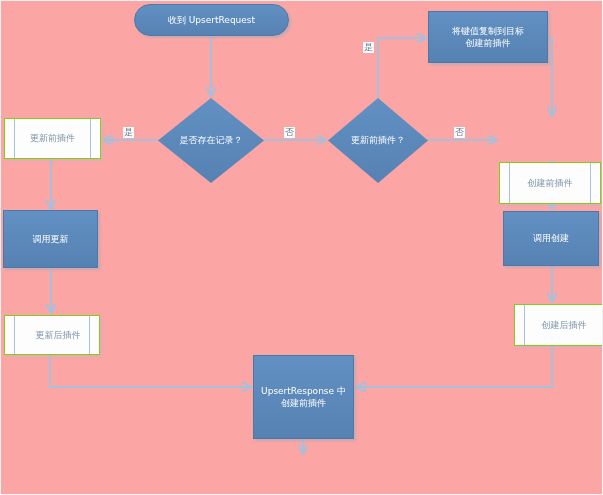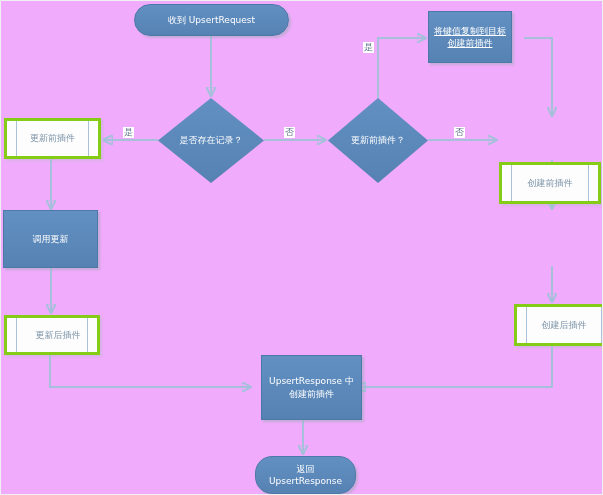--- a/index.html
+++ b/index.html
@@ -1,38 +1,38 @@
 <!DOCTYPE html>
 <html><head>
 <meta charset="utf-8">
 <style>
   html,body{margin:0;padding:0;background:#ffffff;}
   #canvas{
-    position:relative;width:603px;height:495px;background:#f0abfc;
+    position:relative;width:603px;height:495px;background:#fca5a5;
     font-family:"DejaVu Sans",sans-serif;overflow:hidden;
     border:1px solid #eef0f2;box-sizing:border-box;
   }
   .node{
     position:absolute;display:flex;align-items:center;justify-content:center;
     text-align:center;font-size:9px;line-height:1.35;box-sizing:border-box;
   }
   .blue{
     background:linear-gradient(180deg,#6290c2 0%,#5682b3 100%);
     border:1px solid #4d79a8;color:#ffffff;
     box-shadow:2px 2px 2px rgba(160,172,186,0.55);
   }
   .pill{border-radius:17px;}
   .diamond{
     background:linear-gradient(180deg,#6290c2 0%,#5682b3 100%);
     color:#ffffff;
     clip-path:polygon(50% 0,100% 50%,50% 100%,0 50%);
     filter:drop-shadow(2px 2px 2px rgba(160,172,186,0.55));
   }
   .subroutine{
-    background:#fdfdfe;border:3px solid #84cc16;color:#7b93a6;
+    background:#fdfdfe;border:1px solid #84cc16;color:#7b93a6;
     box-shadow:2px 2px 2px rgba(180,190,200,0.4);
   }
   .subline{position:absolute;top:0;bottom:0;width:1px;background:#a9c2da;}
   .subline.l{left:9px;} .subline.r{right:9px;}
   .edge-label{
     position:absolute;font-size:9px;color:#64798e;background:#ffffff;
     padding:0 1px;line-height:1.2;
   }
   .stack span{display:block;}
   svg.wires{position:absolute;left:0;top:0;width:603px;height:495px;pointer-events:none;}
@@ -85,52 +85,49 @@
   <div class="node subroutine" style="left:3px;top:314px;width:96px;height:40px;padding-left:12px;">
     <i class="subline l"></i>
     <i class="subline r"></i>
     <span>更新后插件</span>
   </div>
 
   <div class="node diamond" style="left:327px;top:97px;width:100px;height:85px;">
     <span>更新前插件？</span>
   </div>
 
-  <div class="node blue stack" style="left:427px;top:10px;width:84px;height:52px;text-decoration:underline;">
+  <div class="node blue stack" style="left:427px;top:10px;width:120px;height:52px;">
     <div>
       <span>将键值复制到目标</span>
       <span>创建前插件</span>
     </div>
   </div>
 
   <div class="node subroutine" style="left:498px;top:117px;width:102px;height:42px;margin-top:44px;">
     <i class="subline l"></i>
     <i class="subline r"></i>
     <span>创建前插件</span>
   </div>
 
+  <div class="node blue" style="left:502px;top:210px;width:96px;height:55px;">
+    <span>调用创建</span>
+  </div>
 
   <div class="node subroutine" style="left:498px;top:303px;width:100px;height:42px;margin-left:15px;">
     <i class="subline l"></i>
     <i class="subline r"></i>
     <span>创建后插件</span>
   </div>
 
-  <div class="node blue stack" style="left:260px;top:354px;width:101px;height:65px;">
+  <div class="node blue stack" style="left:252px;top:354px;width:101px;height:84px;">
     <div>
       <span>UpsertResponse 中</span>
       <span>创建前插件</span>
     </div>
   </div>
 
-  <div class="node blue pill stack" style="left:254px;top:455px;width:101px;height:38px;">
-    <div>
-      <span>返回</span>
-      <span>UpsertResponse</span>
-    </div>
-  </div>
 
   <div class="edge-label" style="left:122px;top:126px;">是</div>
   <div class="edge-label" style="left:283px;top:126px;">否</div>
   <div class="edge-label" style="left:362px;top:41px;">是</div>
   <div class="edge-label" style="left:453px;top:126px;">否</div>
 
 </div>
 
 </body></html>

